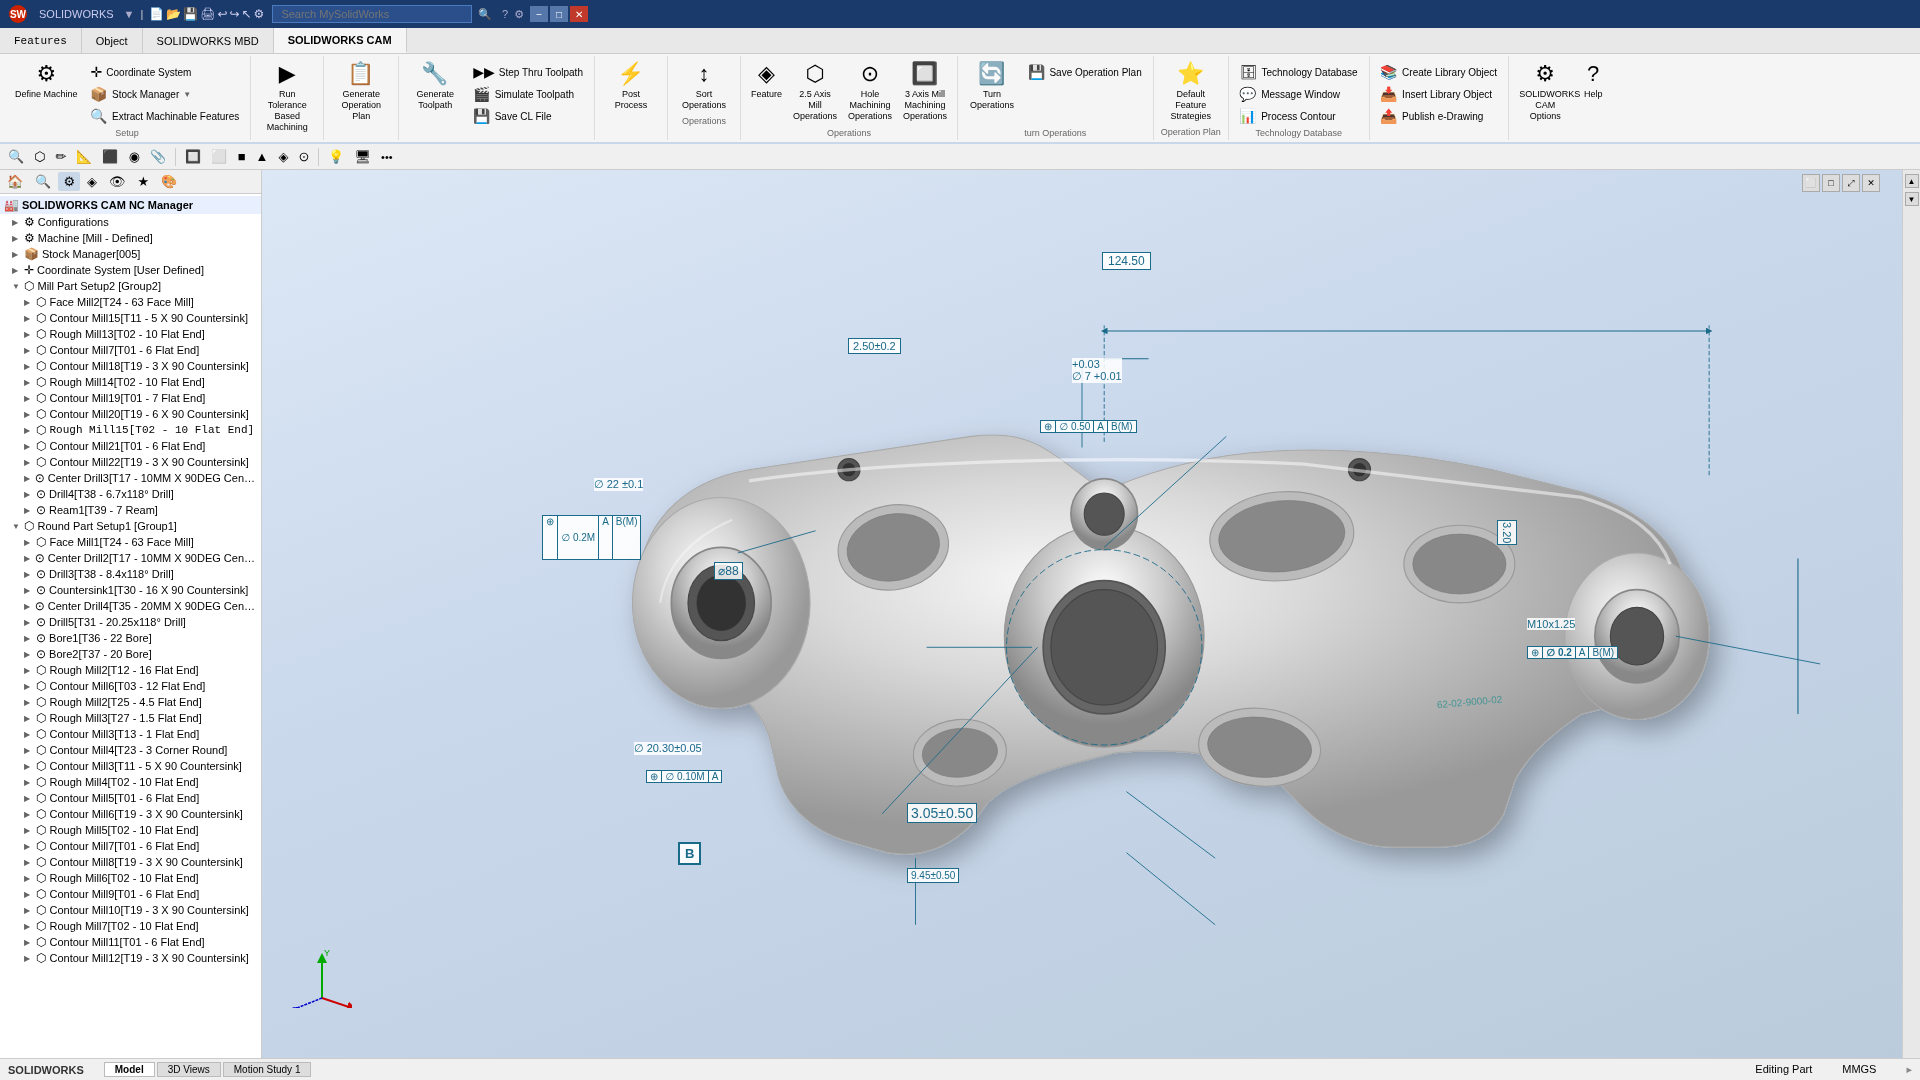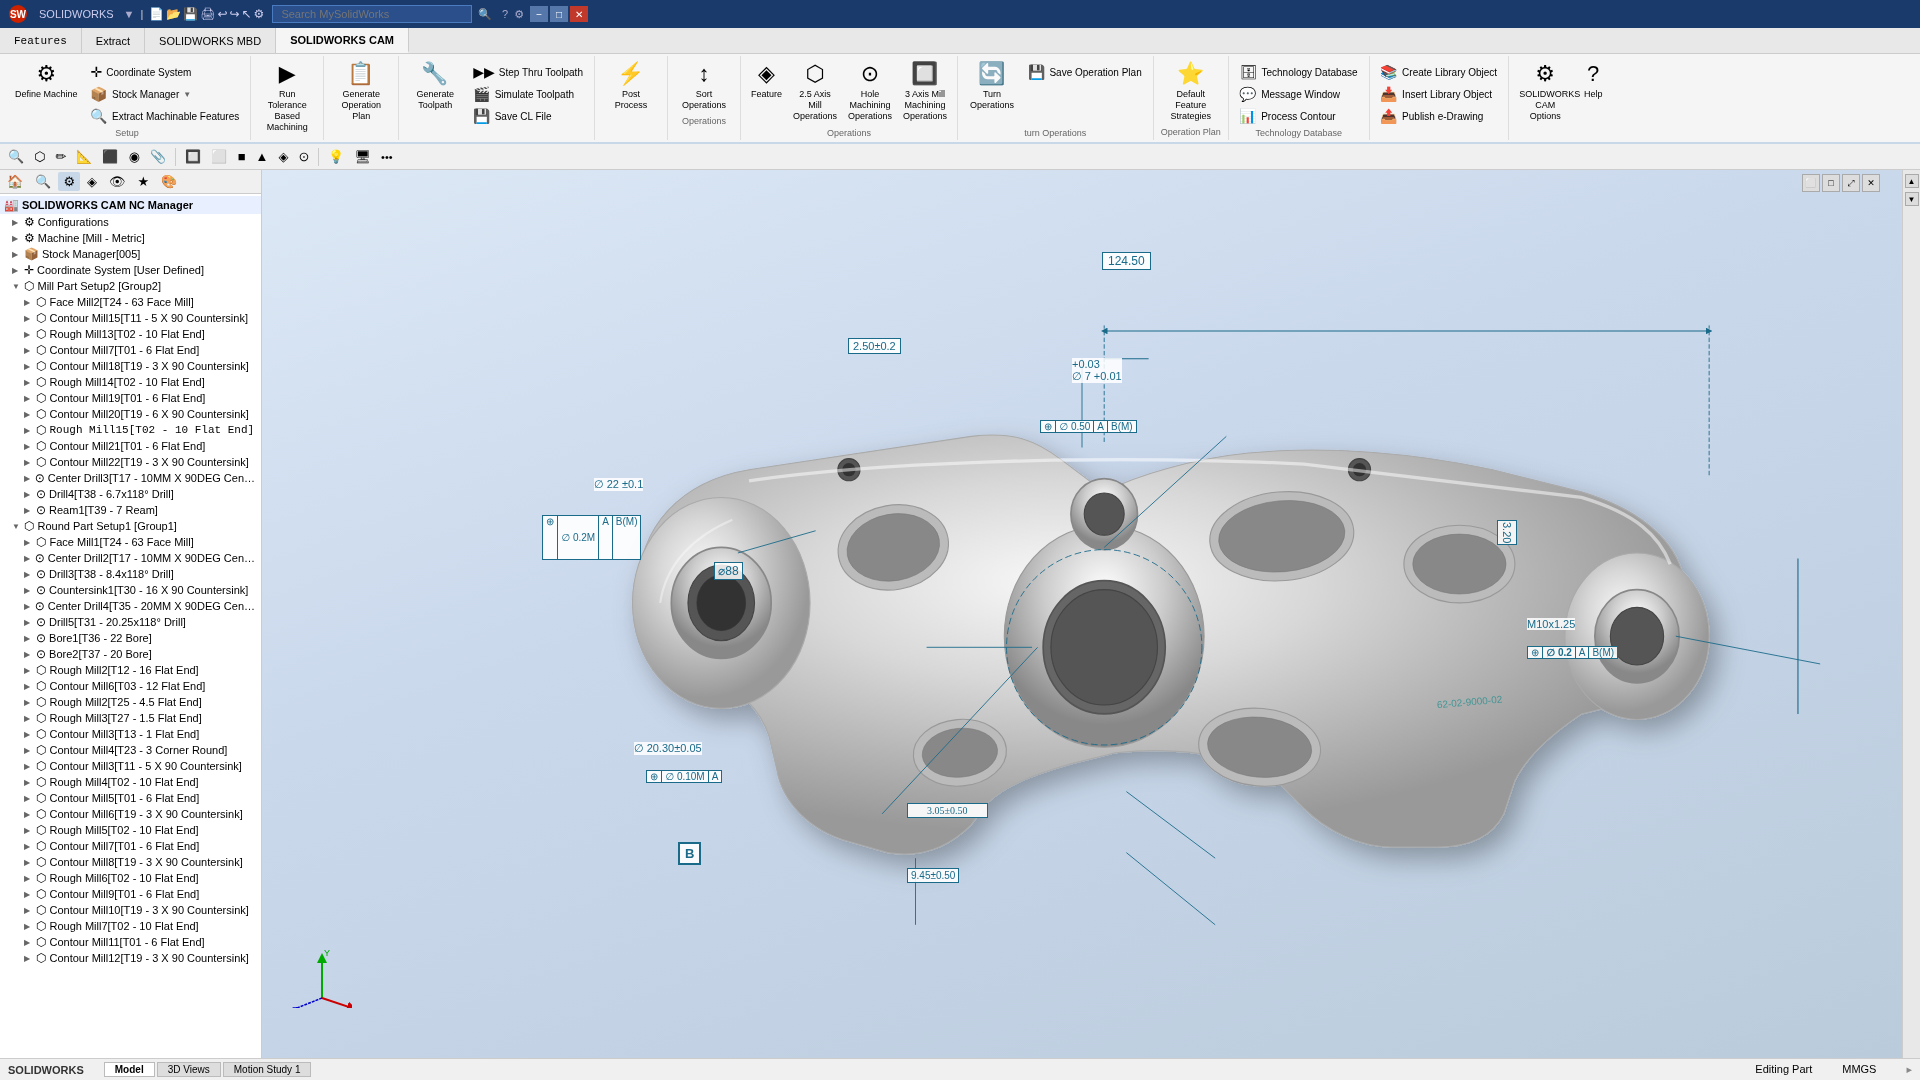--- a/index.html
+++ b/index.html
@@ -163,21 +163,21 @@
   <span style="color:#aac; cursor:pointer; margin-right:6px;">⚙</span>
   <div style="display:flex; gap:2px;">
     <button style="width:18px; height:16px; background:#5577aa; color:white; border:none; font-size:10px; cursor:pointer;">−</button>
     <button style="width:18px; height:16px; background:#5577aa; color:white; border:none; font-size:10px; cursor:pointer;">□</button>
     <button style="width:18px; height:16px; background:#c0392b; color:white; border:none; font-size:10px; cursor:pointer;">✕</button>
   </div>
 </div>
 
 <div id="ribbon-tabs">
   <div class="tab" style="padding:12px 14px; font-size:11px; cursor:pointer; border-right:1px solid #ccc; display:flex; align-items:center;font-family:Liberation Mono, monospace;">Features</div>
-  <div class="tab" style="padding:4px 14px; font-size:11px; cursor:pointer; border-right:1px solid #ccc; display:flex; align-items:center;">Extract</div>
+  <div class="tab" style="padding:4px 14px; font-size:11px; cursor:pointer; border-right:1px solid #ccc; display:flex; align-items:center;">Object</div>
   <div class="tab" style="padding:4px 14px; font-size:11px; cursor:pointer; border-right:1px solid #ccc; display:flex; align-items:center;">SOLIDWORKS MBD</div>
   <div class="tab active" style="padding:4px 14px; font-size:11px; cursor:pointer; border-right:1px solid #ccc; display:flex; align-items:center; background:#f5f5f5; font-weight:bold;">SOLIDWORKS CAM</div>
 </div>
 
 <div id="ribbon-content" style="display:flex; align-items:stretch; padding:2px 4px; min-height:88px; gap:0; background:#f5f5f5; border-bottom:2px solid #c8d8e8; overflow:hidden;">
 
   <div style="display:flex; flex-direction:column; border-right:1px solid #ddd; padding:2px 6px;">
     <div style="display:flex; gap:3px; flex:1; align-items:flex-start;">
       <div class="ribbon-btn" style="display:flex;flex-direction:column;align-items:center;padding:3px 5px;cursor:pointer;border-radius:3px;min-width:44px;font-size:9px;text-align:center;line-height:1.2;">
         <span style="font-size:22px;margin-bottom:2px;">⚙</span>
@@ -401,21 +401,21 @@
         <span style="font-size:11px;font-weight:bold;">SOLIDWORKS CAM NC Manager</span>
       </div>
     <div style="display: flex; align-items: center; padding: 1px 4px 1px 12px; cursor: pointer; white-space: nowrap; overflow: hidden; font-size: 11px;">
           <span style="width:12px;font-size:8px;color:#666;">▶</span>
           <span style="font-size:12px;margin-right:3px;">⚙</span>
           <span style="font-size:11px;overflow:hidden;text-overflow:ellipsis;">Configurations</span>
         </div>
         <div style="display: flex; align-items: center; padding: 1px 4px 1px 12px; cursor: pointer; white-space: nowrap; overflow: hidden; font-size: 11px;">
           <span style="width:12px;font-size:8px;color:#666;">▶</span>
           <span style="font-size:12px;margin-right:3px;">⚙</span>
-          <span style="font-size:11px;overflow:hidden;text-overflow:ellipsis;">Machine [Mill - Metric]</span>
+          <span style="font-size:11px;overflow:hidden;text-overflow:ellipsis;">Machine [Mill - Defined]</span>
         </div>
         <div style="display: flex; align-items: center; padding: 1px 4px 1px 12px; cursor: pointer; white-space: nowrap; overflow: hidden; font-size: 11px;">
           <span style="width:12px;font-size:8px;color:#666;">▶</span>
           <span style="font-size:12px;margin-right:3px;">📦</span>
           <span style="font-size:11px;overflow:hidden;text-overflow:ellipsis;">Stock Manager[005]</span>
         </div>
         <div style="display: flex; align-items: center; padding: 1px 4px 1px 12px; cursor: pointer; white-space: nowrap; overflow: hidden; font-size: 11px;">
           <span style="width:12px;font-size:8px;color:#666;">▶</span>
           <span style="font-size:12px;margin-right:3px;">✛</span>
           <span style="font-size:11px;overflow:hidden;text-overflow:ellipsis;">Coordinate System [User Defined]</span>
@@ -451,21 +451,21 @@
           <span style="font-size:11px;overflow:hidden;text-overflow:ellipsis;">Contour Mill18[T19 - 3 X 90 Countersink]</span>
         </div>
         <div style="display: flex; align-items: center; padding: 1px 4px 1px 24px; cursor: pointer; white-space: nowrap; overflow: hidden; font-size: 11px;">
           <span style="width:12px;font-size:8px;color:#666;">▶</span>
           <span style="font-size:12px;margin-right:3px;">⬡</span>
           <span style="font-size:11px;overflow:hidden;text-overflow:ellipsis;">Rough Mill14[T02 - 10 Flat End]</span>
         </div>
         <div style="display: flex; align-items: center; padding: 1px 4px 1px 24px; cursor: pointer; white-space: nowrap; overflow: hidden; font-size: 11px;">
           <span style="width:12px;font-size:8px;color:#666;">▶</span>
           <span style="font-size:12px;margin-right:3px;">⬡</span>
-          <span style="font-size:11px;overflow:hidden;text-overflow:ellipsis;">Contour Mill19[T01 - 6 Flat End]</span>
+          <span style="font-size:11px;overflow:hidden;text-overflow:ellipsis;">Contour Mill19[T01 - 7 Flat End]</span>
         </div>
         <div style="display: flex; align-items: center; padding: 1px 4px 1px 24px; cursor: pointer; white-space: nowrap; overflow: hidden; font-size: 11px;">
           <span style="width:12px;font-size:8px;color:#666;">▶</span>
           <span style="font-size:12px;margin-right:3px;">⬡</span>
           <span style="font-size:11px;overflow:hidden;text-overflow:ellipsis;">Contour Mill20[T19 - 6 X 90 Countersink]</span>
         </div>
         <div style="display: flex; align-items: center; padding: 1px 4px 1px 24px; cursor: pointer; white-space: nowrap; overflow: hidden; font-size: 11px;">
           <span style="width:12px;font-size:8px;color:#666;">▶</span>
           <span style="font-size:12px;margin-right:3px;">⬡</span>
           <span style="font-size:11px;overflow:hidden;text-overflow:ellipsis;font-family:Liberation Mono, monospace;">Rough Mill15[T02 - 10 Flat End]</span>
@@ -783,21 +783,21 @@
       <span style="border-right:1.5px solid #1a6a8a; padding:0 3px;">⊕</span>
       <span style="border-right:1.5px solid #1a6a8a; padding:0 3px;font-weight:bold;">∅ 0.2</span>
       <span style="border-right:1.5px solid #1a6a8a; padding:0 3px;">A</span>
       <span style="padding:0 3px;">B(M)</span>
     </div>
 
     <div style="position:absolute; top:672px; left:416px; font-size:13px; color:#1a6a8a; font-family:Arial; border:2px solid #1a6a8a; padding:2px 5px; background:rgba(255,255,255,0.9); font-weight:bold;">B</div>
 
     <div style="position:absolute; top:392px; left:452px; font-size:12px; color:#1a6a8a; font-family:Arial; background:rgba(255,255,255,0.85); border:1.5px solid #1a6a8a; padding:1px 3px;">⌀88</div>
 
-    <div style="position:absolute; top:633px; left:645px; font-size:10px; color:#1a6a8a; font-family:Liberation Serif, serif; border:1.5px solid #1a6a8a; padding:1px 19px; background:rgba(255,255,255,0.9);">3.05±0.50</div>
+    <div style="position:absolute; top:633px; left:645px; font-size:14px; color:#1a6a8a; font-family:Liberation Sans, sans-serif; border:1.5px solid #1a6a8a; padding:1px 3px; background:rgba(255,255,255,0.9);">3.05±0.50</div>
 
     <div style="position:absolute; top:698px; left:645px; font-size:10px; color:#1a6a8a; font-family:Arial; border:1.5px solid #1a6a8a; padding:1px 3px; background:rgba(255,255,255,0.9);">9.45±0.50</div>
 
     <div style="position:absolute; bottom:50px; left:30px; width:60px; height:60px;">
       <svg width="60" height="60" viewBox="0 0 60 60">
 
         <line x1="30" y1="50" x2="30" y2="10" stroke="#00aa00" stroke-width="2" marker-end="url(#yArrow)"></line>
 
         <line x1="30" y1="50" x2="60" y2="60" stroke="#cc0000" stroke-width="2" marker-end="url(#xArrow)"></line>
 

